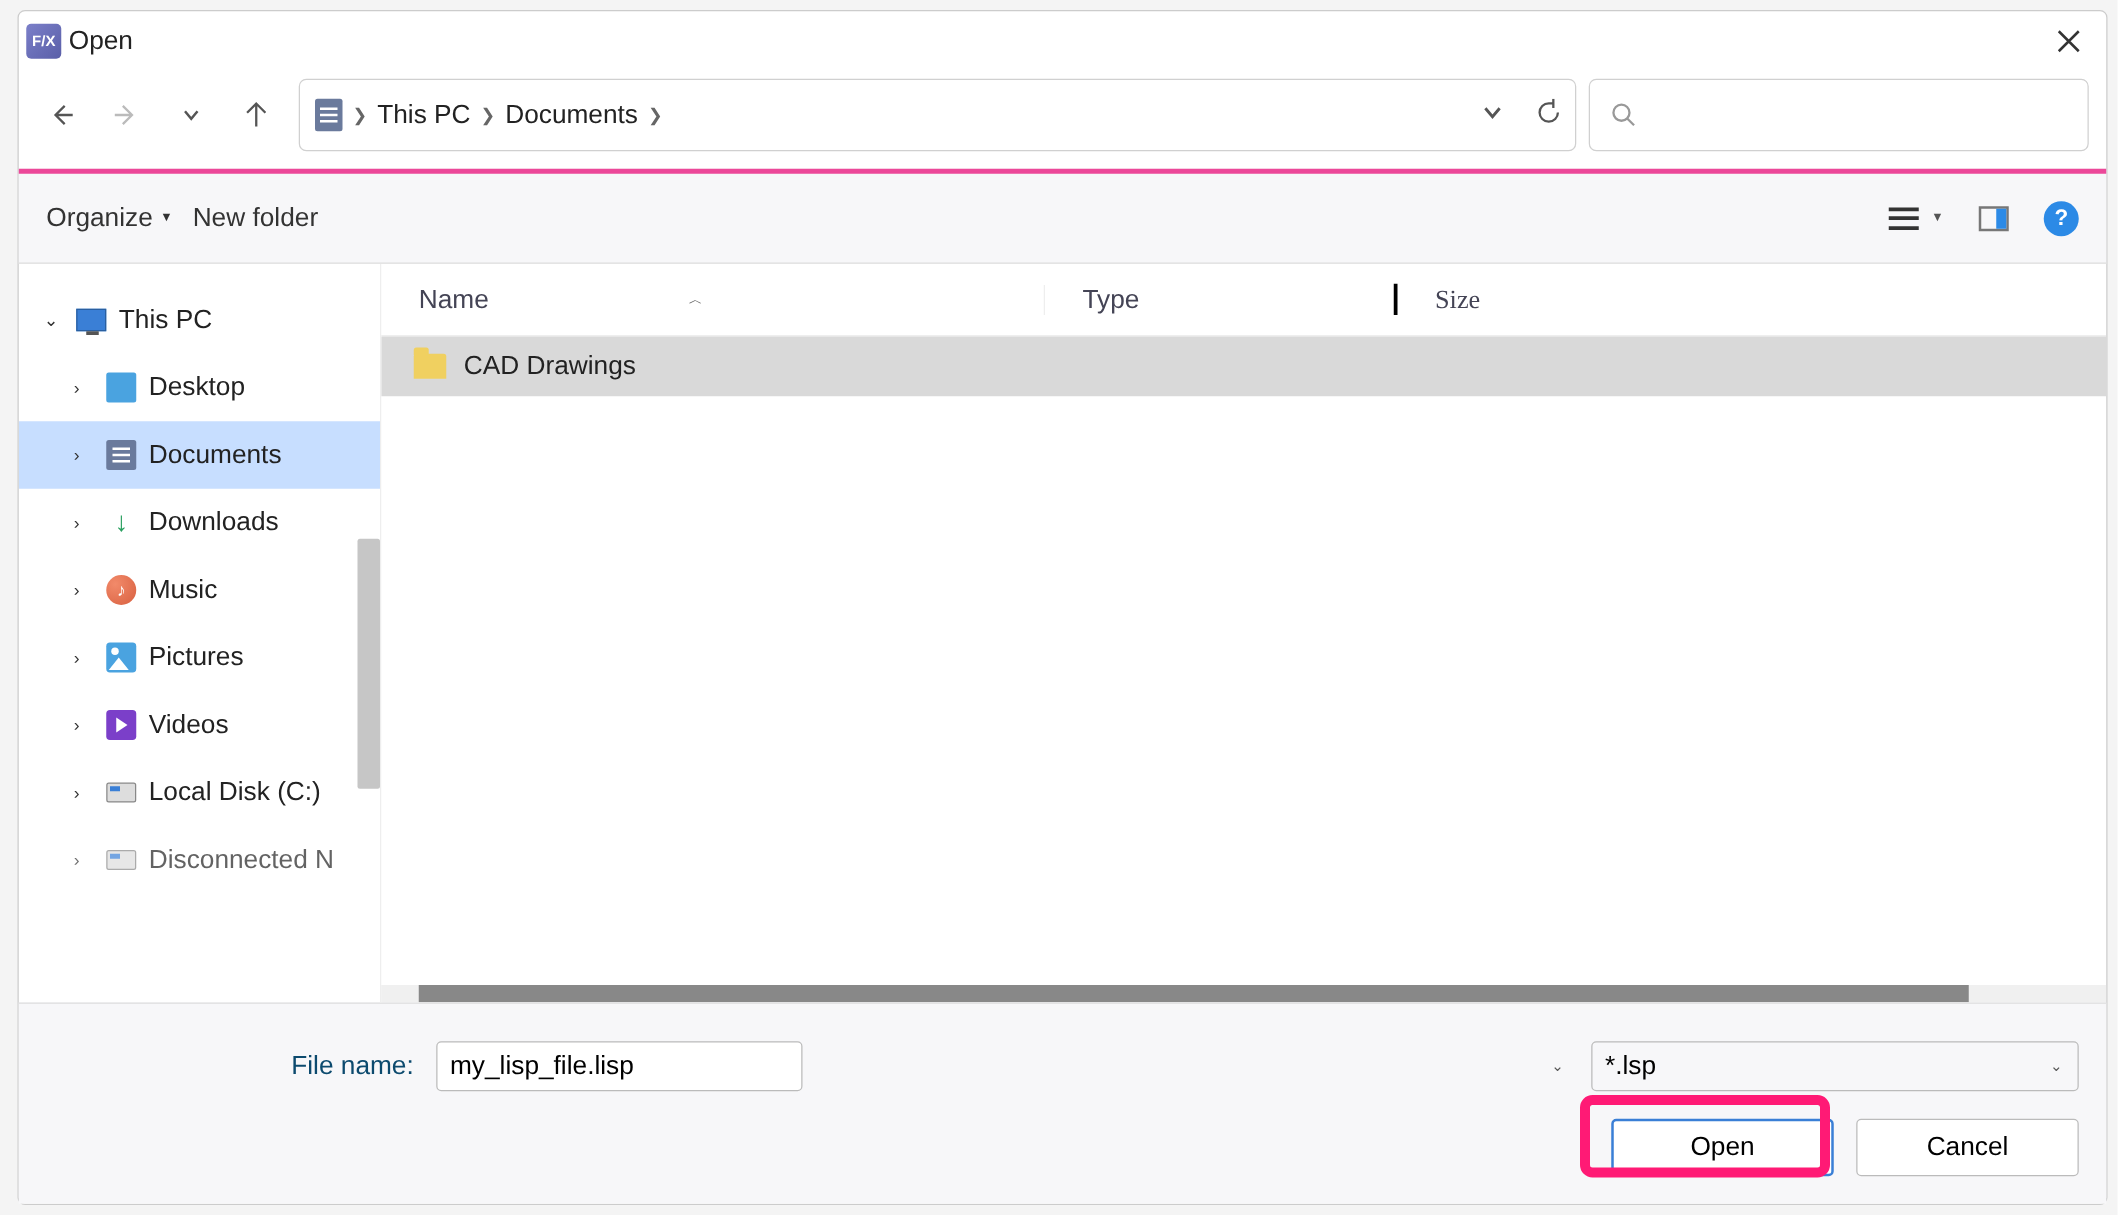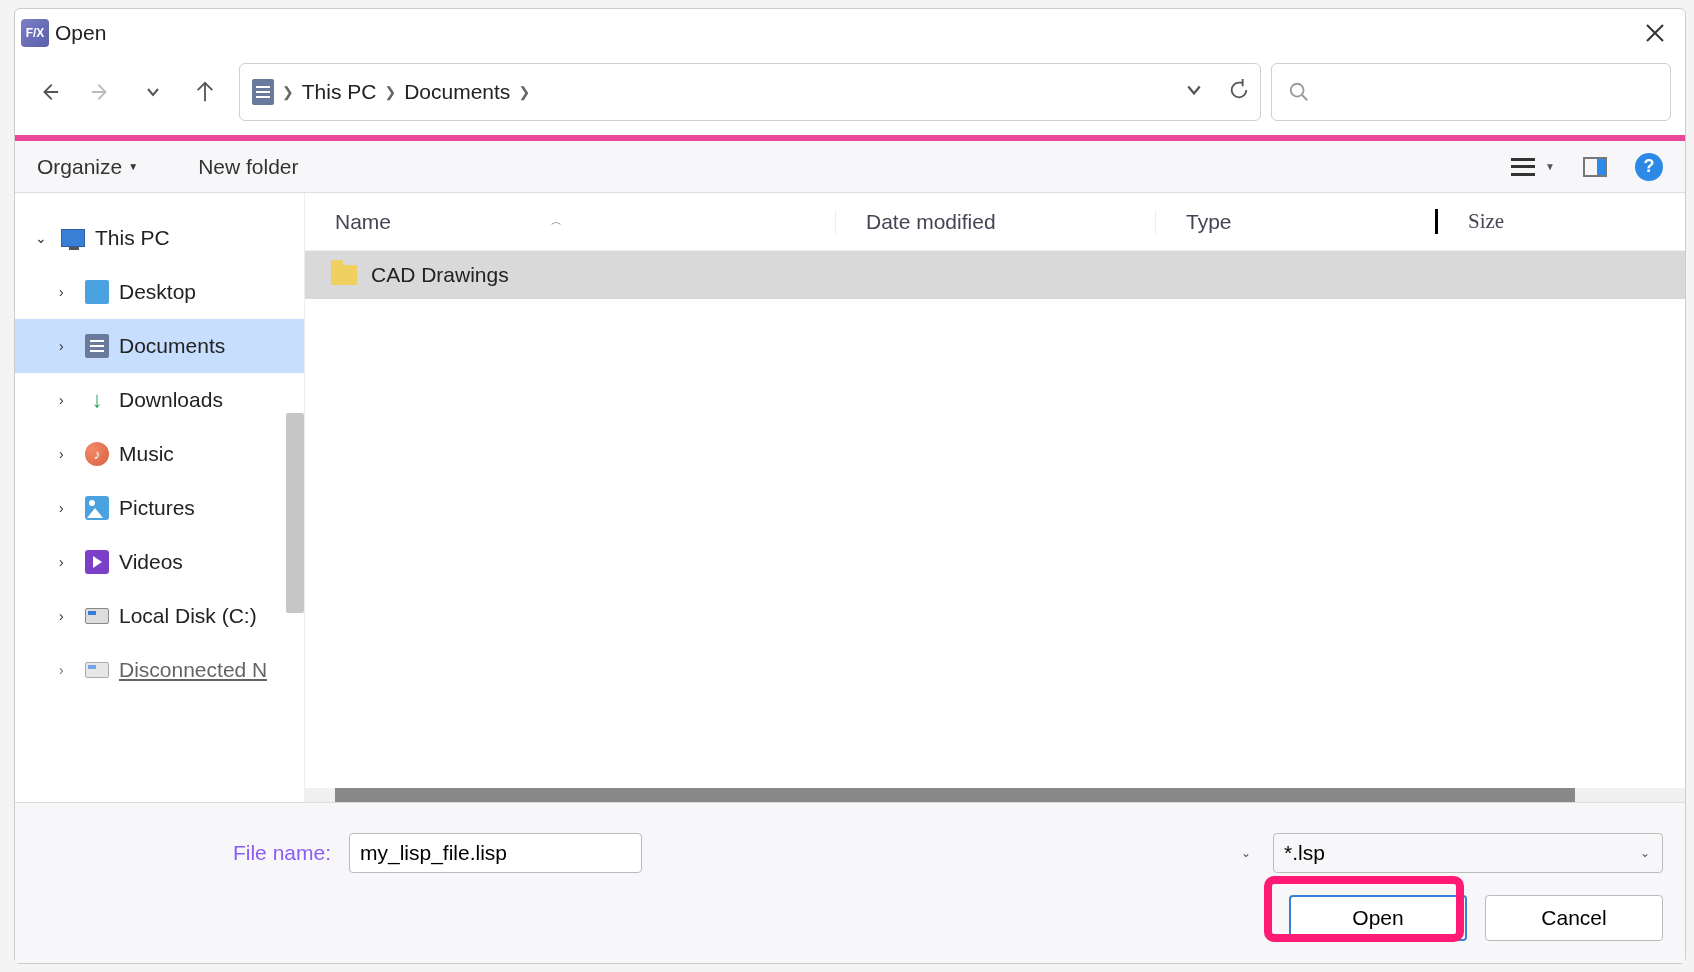--- a/index.html
+++ b/index.html
@@ -76,27 +76,27 @@
   border-radius: 6px;
   display:flex;align-items:center;
   padding: 0 16px; gap: 16px;
   color:#888;
 }
 .search-input {
   border:none; outline:none; font-size:21px; color:#888; flex:1;
   background:transparent;
 }
 .toolbar {
-  height: 58px;
+  height: 76px;
   background: #f7f7f9;
-  border-top: 6px solid #ec4899;
+  border-top: 4px solid #ec4899;
   border-bottom: 1px solid #ddd;
   display:flex; align-items:center;
   padding: 0 22px;
-  gap: 60px;
+  gap: 16px;
 }
 .toolbar .lbl { font-size: 21px; color: #333; display:flex; align-items:center; gap:6px;}
 .toolbar-right { margin-left:auto; display:flex; align-items:center; gap:28px;}
 .viewmode { display:flex; align-items:center; gap:10px;}
 .hamb { width:24px; height:18px; display:flex; flex-direction:column; justify-content:space-between;}
 .hamb span { height:3px; background:#333;}
 .preview-icon { width:24px; height:20px; border:2px solid #777; display:flex;}
 .preview-icon::after { content:""; width:8px; background:#2c8ae6; margin-left:auto;}
 .help-icon { width:28px; height:28px; border-radius:50%; background:#2c8ae6; color:#fff; display:flex;align-items:center;justify-content:center; font-size:18px; font-weight:bold;}
 .body {
@@ -146,21 +146,21 @@
 .folder-icon { width:26px; height:20px; background:#f0d060; border-radius:2px 2px 0 0; position:relative;}
 .folder-icon::before{content:"";position:absolute;top:-5px;left:0;width:12px;height:6px;background:#f0d060;border-radius:2px 2px 0 0;}
 .hscroll { height:14px; background:#f0f0f0; display:flex; align-items:center; padding:0 30px;}
 .hscroll-thumb { height:14px; background:#888; flex:1; max-width:1240px;}
 .footer {
   background:#f7f7f9;
   border-top:1px solid #ddd;
   padding: 30px 22px 22px 22px;
 }
 .fname-row { display:flex; align-items:center; gap:12px; }
-.fname-label { font-size:21px; color:#8b5cf6; width:300px; text-align:right; padding-right:6px;}
+.fname-label { font-size:21px; color:#0c4a6e; width:300px; text-align:right; padding-right:6px;}
 .fname-input { flex:1; height:40px; border:1px solid #bbb; border-radius:4px; font-size:21px; padding:0 10px; position:relative;}
 .fname-wrap { flex:1; position:relative;}
 .fname-caret { position:absolute; right:10px; top:50%; transform:translateY(-50%); font-size:12px; color:#555;}
 .filter-select { width:390px; height:40px; border:1px solid #bbb; border-radius:4px; font-size:21px; padding:0 10px; display:flex;align-items:center; position:relative;}
 .filter-caret { position:absolute; right:12px; font-size:12px; color:#555;}
 .btn-row { display:flex; justify-content:flex-end; gap:18px; margin-top:22px;}
 .btn { width:178px; height:46px; border:1px solid #bbb; border-radius:4px; background:#fff; font-size:21px; display:flex;align-items:center;justify-content:center; cursor:pointer;}
 .btn-open { border:2px solid #3a7fd6;}
 .highlight-box {
   position:absolute;
@@ -290,33 +290,32 @@
           <span>Videos</span>
         </div>
         <div class="tree-item child">
           <span class="chev">›</span>
           <span class="ico ico-disk"></span>
           <span>Local Disk (C:)</span>
         </div>
         <div class="tree-item child" style="opacity:.7;">
           <span class="chev">›</span>
           <span class="ico ico-disk"></span>
-          <span style="white-space:nowrap;overflow:hidden;text-decoration:underline;">Disconnected N</span>
+          <span style="white-space:nowrap;overflow:hidden;">Disconnected N</span>
         </div>
       </div>
       <div class="side-scroll"></div>
     </div>
 
     <div class="filepane">
       <div class="col-headers">
         <div class="col col-name">
           <span>Name</span>
           <span class="sort-caret">︿</span>
         </div>
-        <div class="col col-date">Date modified</div>
         <div class="col col-type">Type</div>
         <div class="col col-size">Size</div>
       </div>
       <div class="filelist">
         <div class="file-row selected">
           <div class="cell-name">
             <span class="folder-icon"></span>
             <span>CAD Drawings</span>
           </div>
         </div>

